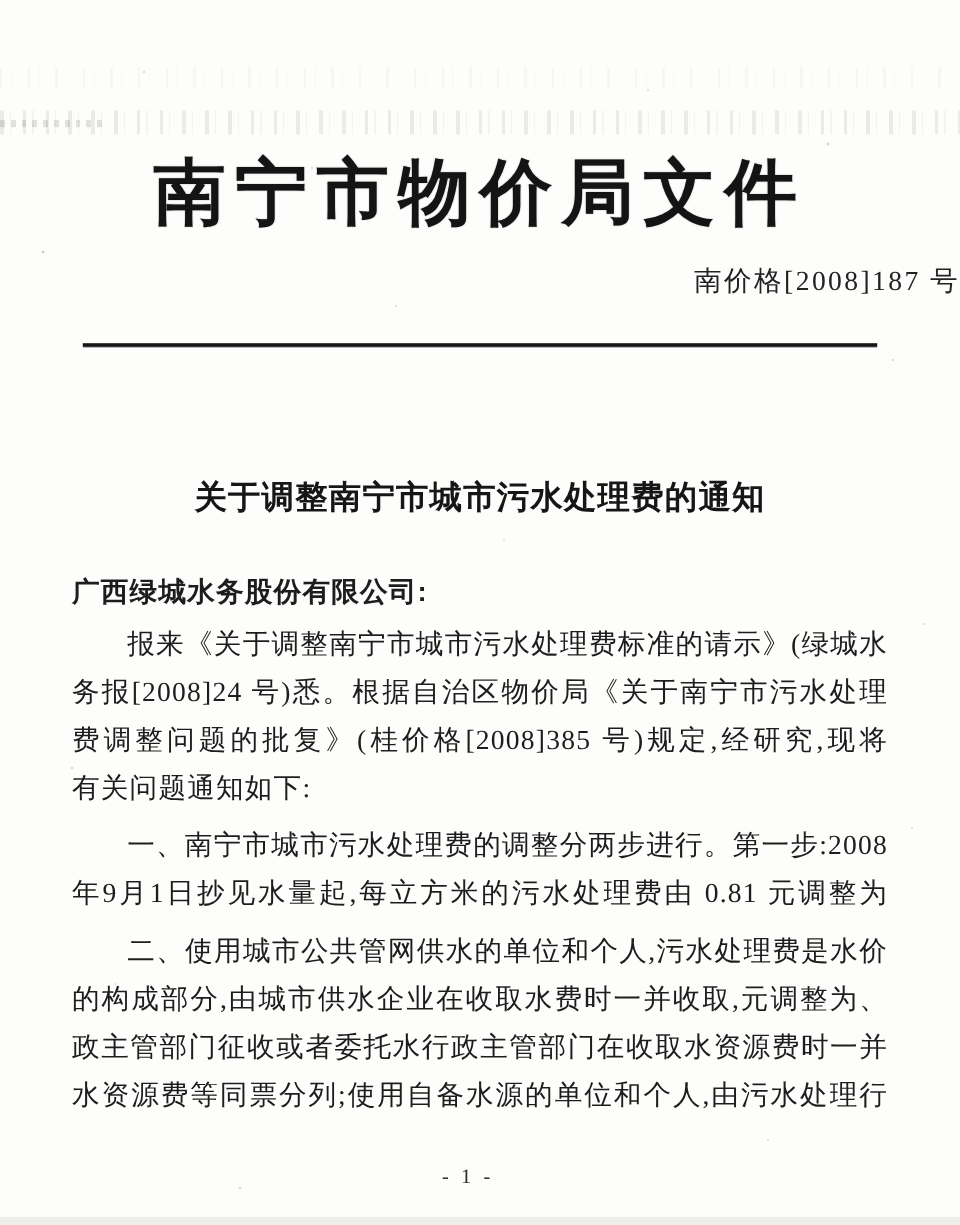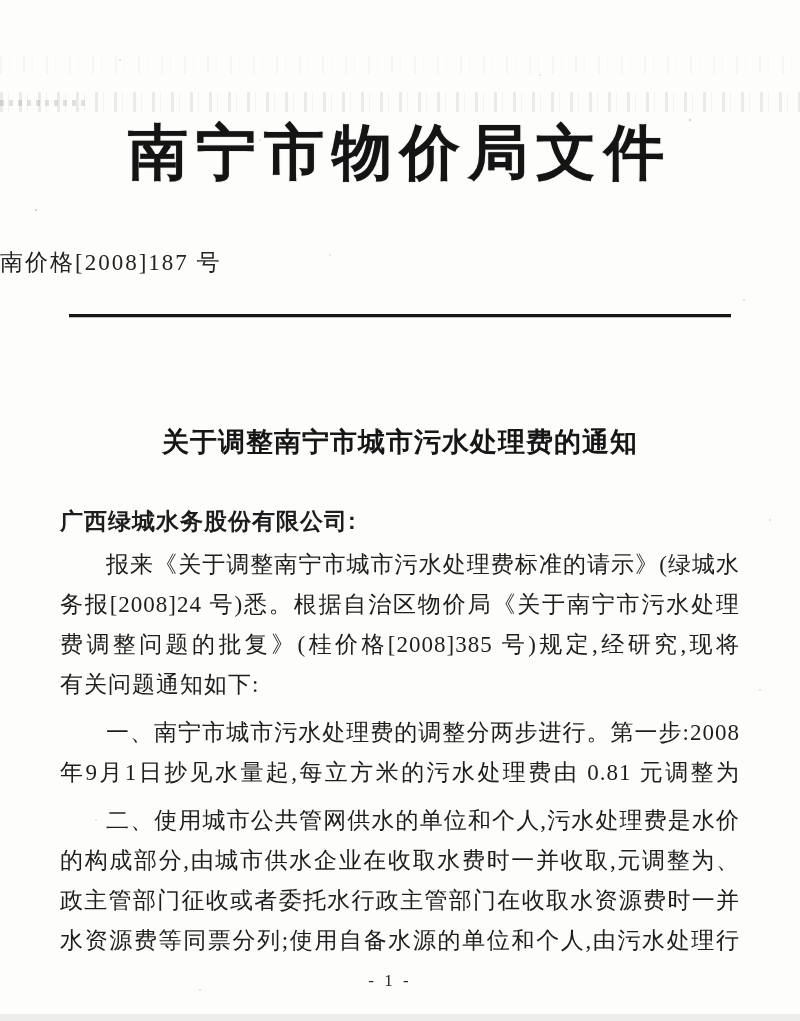--- a/index.html
+++ b/index.html
@@ -52,31 +52,31 @@
     background:repeating-linear-gradient(90deg,
       rgba(30,30,30,.25) 0 4px, transparent 4px 9px);
     filter:blur(.4px);
   }
   .bottom-strip{
     position:absolute;bottom:0;left:0;right:0;height:7px;
     background:#ededeb;
   }
 
   .doc-title{
-    margin:0;padding-top:116px;
+    margin:8px;padding-top:116px;
     text-align:center;
     font-size:60px;line-height:74px;
     font-weight:bold;
     letter-spacing:8px;
     color:#141414;
     text-shadow:0 0 1px rgba(0,0,0,.55);
   }
   .doc-number{
-    margin-top:60px;
-    text-align:left;
+    margin-top:24px;
+    text-align:right;
     font-size:23px;line-height:26px;
     letter-spacing:2px;
     color:#222;
   }
   .rule{
     margin:38px auto 0;
     width:662px;height:3px;
     background:#161616;
     box-shadow:0 1px 0 rgba(0,0,0,.25);
   }

